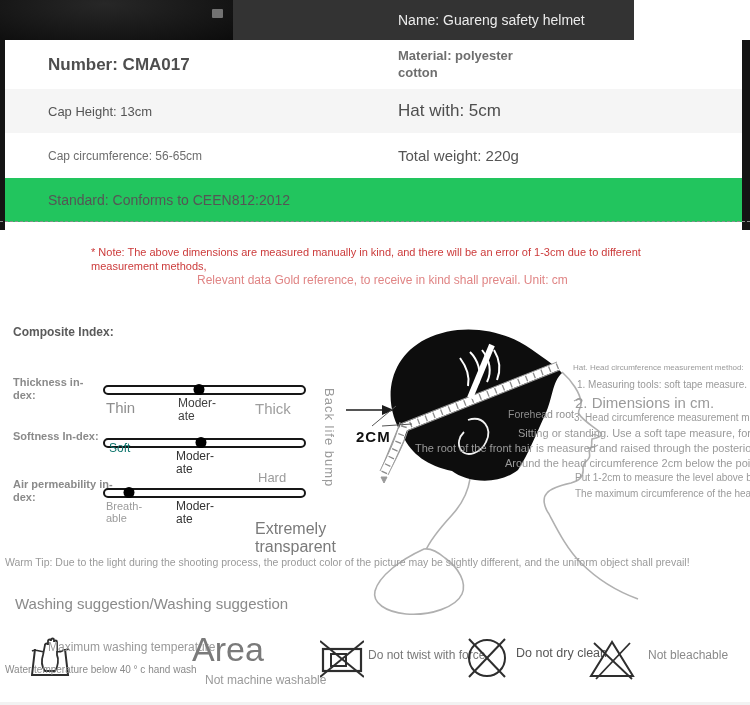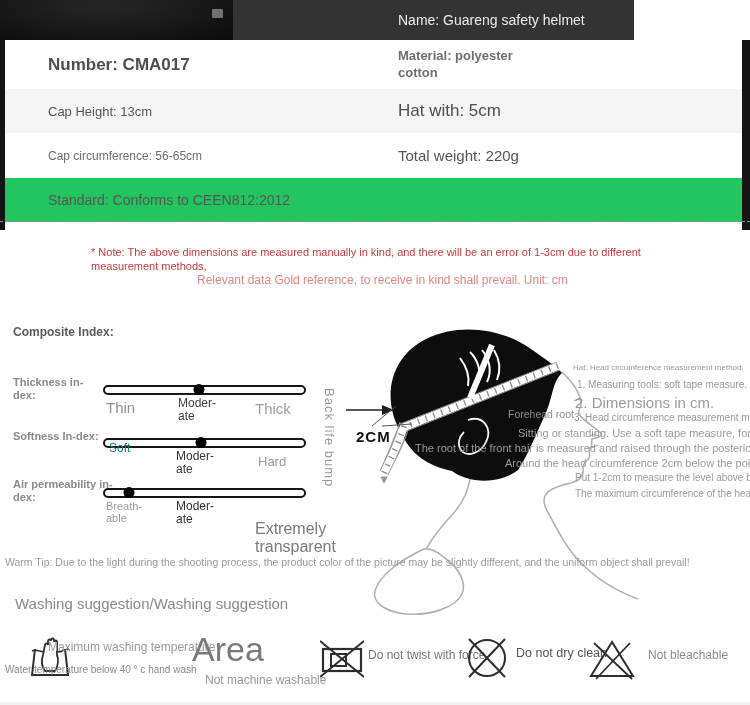--- a/index.html
+++ b/index.html
@@ -98,21 +98,21 @@
 <div class="abs tick" style="left:106px;top:400px;font-size:15px;color:#8e8e8e">Thin</div>
 <div class="abs tick" style="left:178px;top:397px;font-size:12px;color:#3f3f3f;width:48px">Moder-ate</div>
 <div class="abs tick" style="left:255px;top:401px;font-size:15px;color:#9e9e9e">Thick</div>
 
 <div class="abs comp-label" style="top:430px">Softness In-dex:</div>
 <div class="abs slider" style="top:438px">
   <div class="dot" style="left: 48%;"></div>
 </div>
 <div class="abs tick" style="left:109px;top:442px;font-size:12px;color:#0f766e">Soft</div>
 <div class="abs tick" style="left:176px;top:450px;font-size:12px;color:#333;width:48px">Moder-ate</div>
-<div class="abs tick" style="left:258px;top:455px;font-size:13px;color:#9b9b9b">Hard</div>
+<div class="abs tick" style="left:258px;top:471px;font-size:13px;color:#9b9b9b">Hard</div>
 
 <div class="abs comp-label wide" style="top:478px">Air permeability in-dex:</div>
 <div class="abs slider" style="top:488px">
   <div class="dot" style="left: 12%;"></div>
 </div>
 <div class="abs tick" style="left:106px;top:500px;font-size:11px;color:#9b9b9b;width:50px">Breath-able</div>
 <div class="abs tick" style="left:176px;top:500px;font-size:12px;color:#333;width:48px">Moder-ate</div>
 <div class="abs tick" style="left:255px;top:520px;font-size:16px;color:#7a7a7a;width:82px">Extremely transparent</div>
 
 <svg class="abs" style="left:320px;top:318px" width="335" height="300" viewBox="320 318 335 300">

